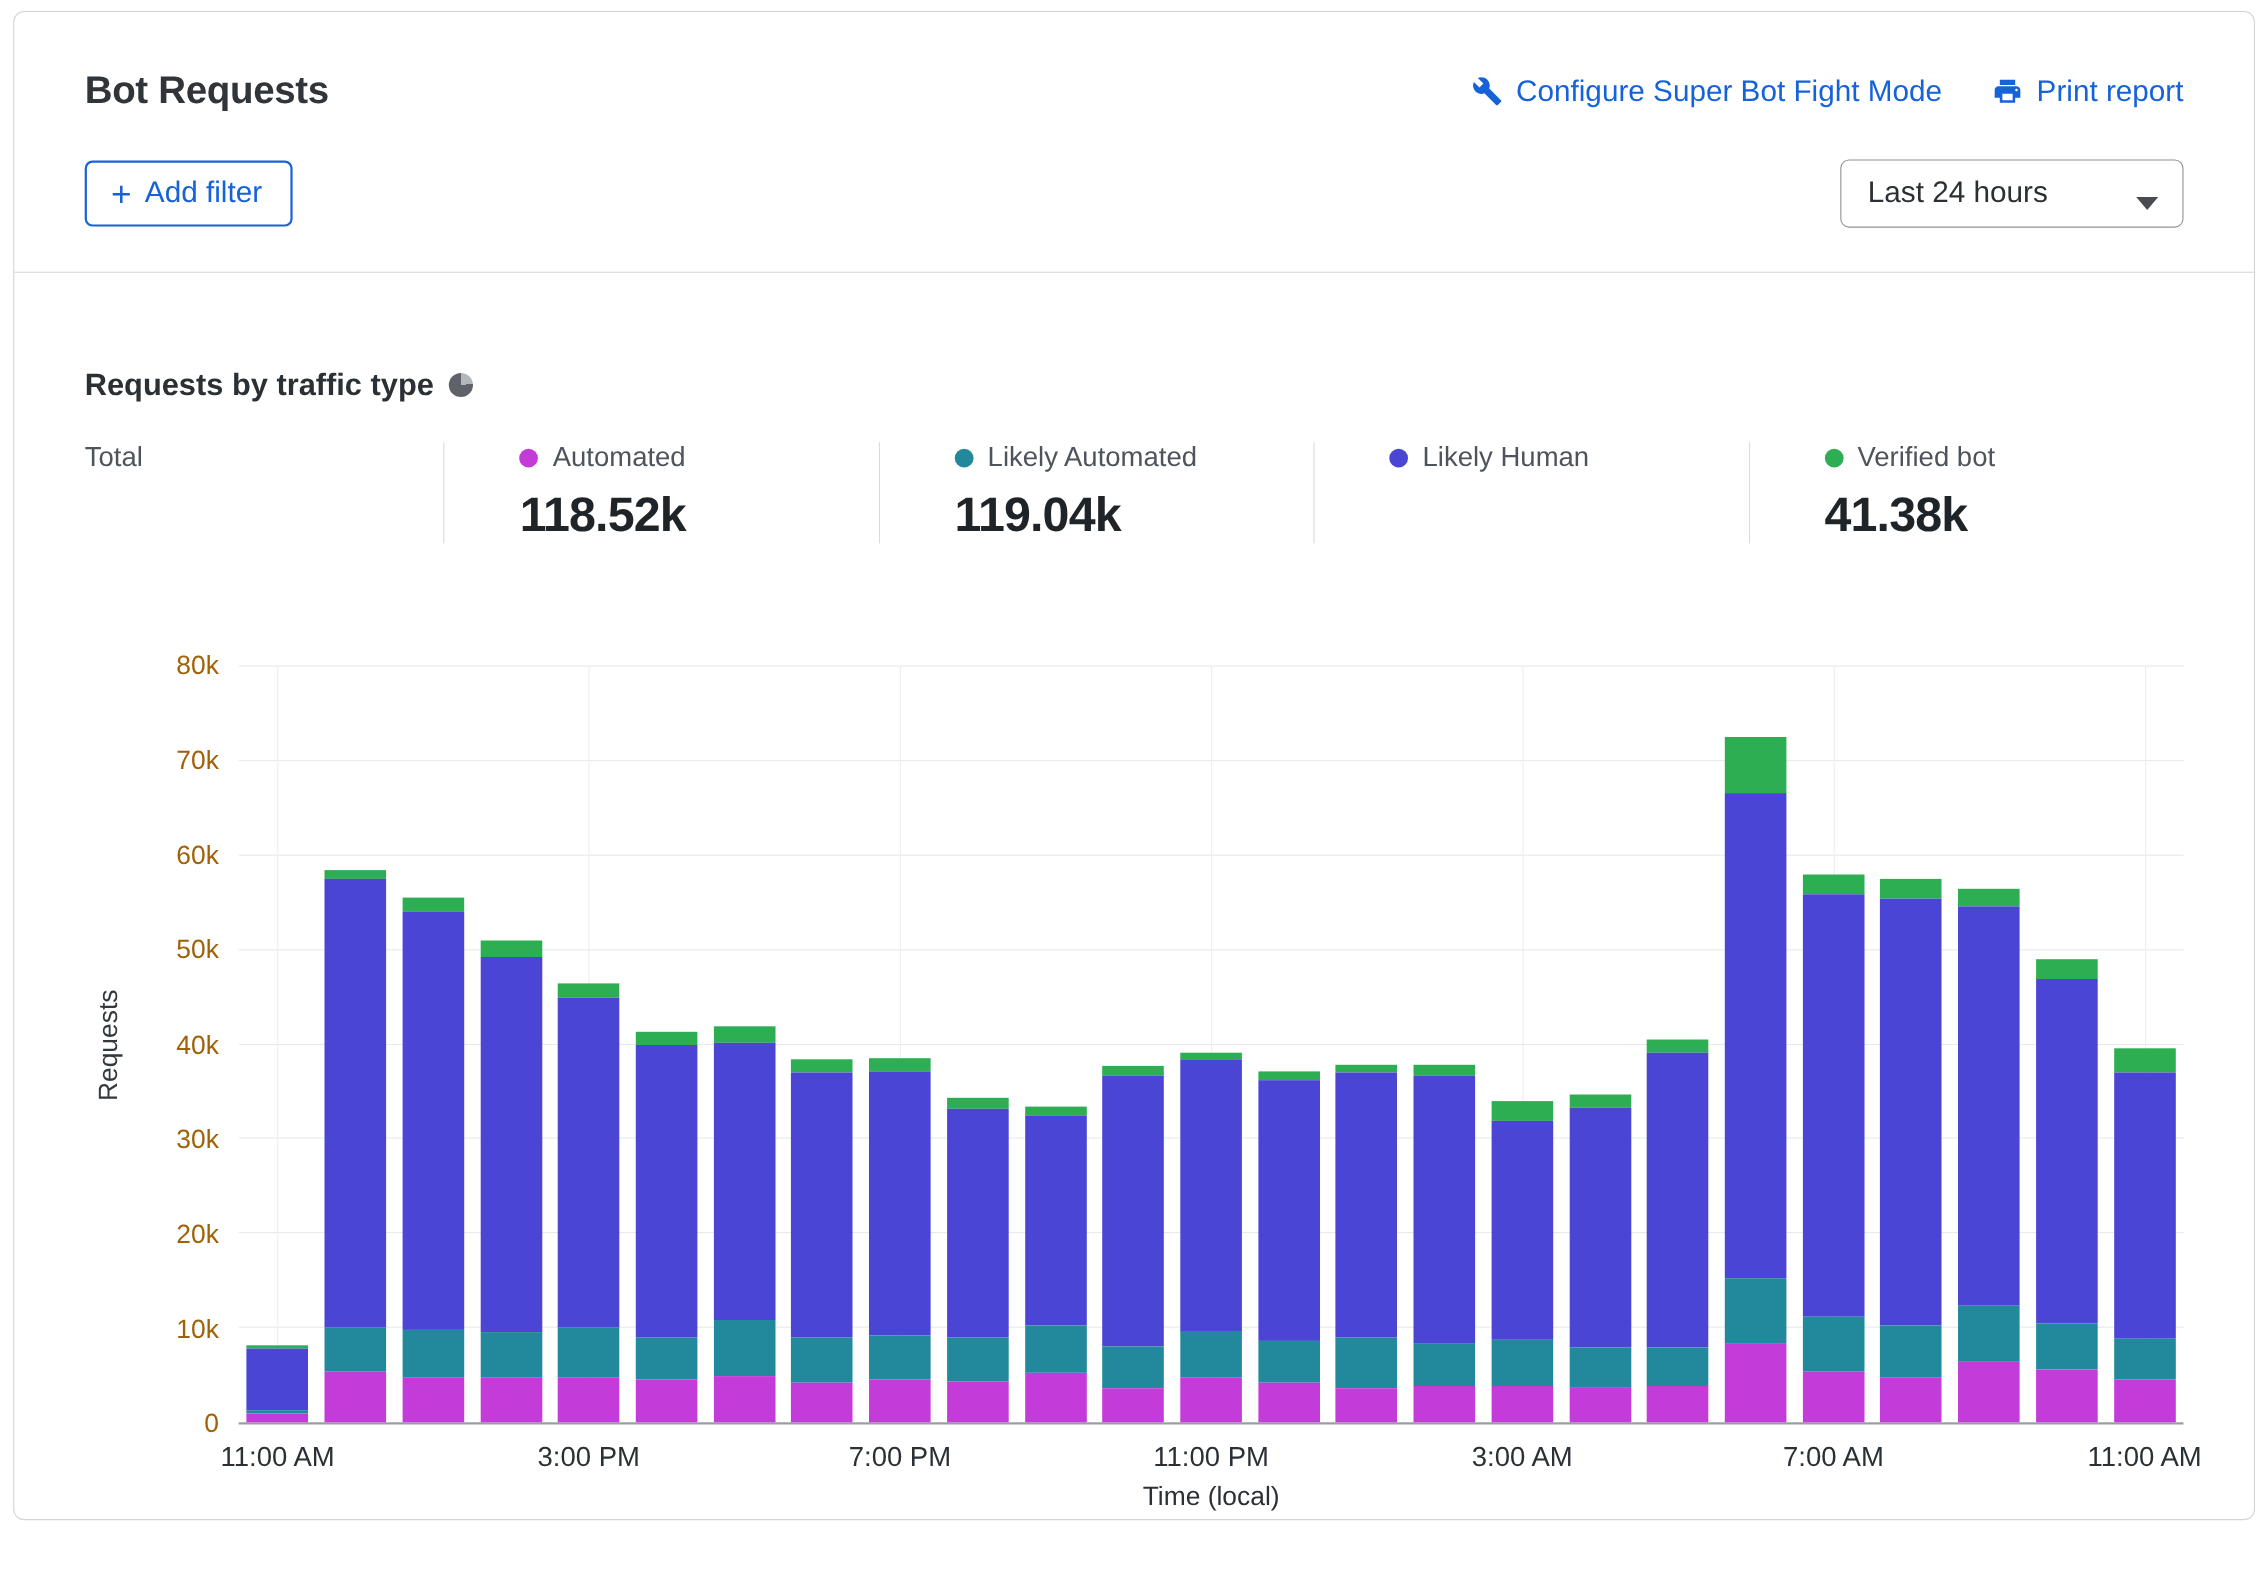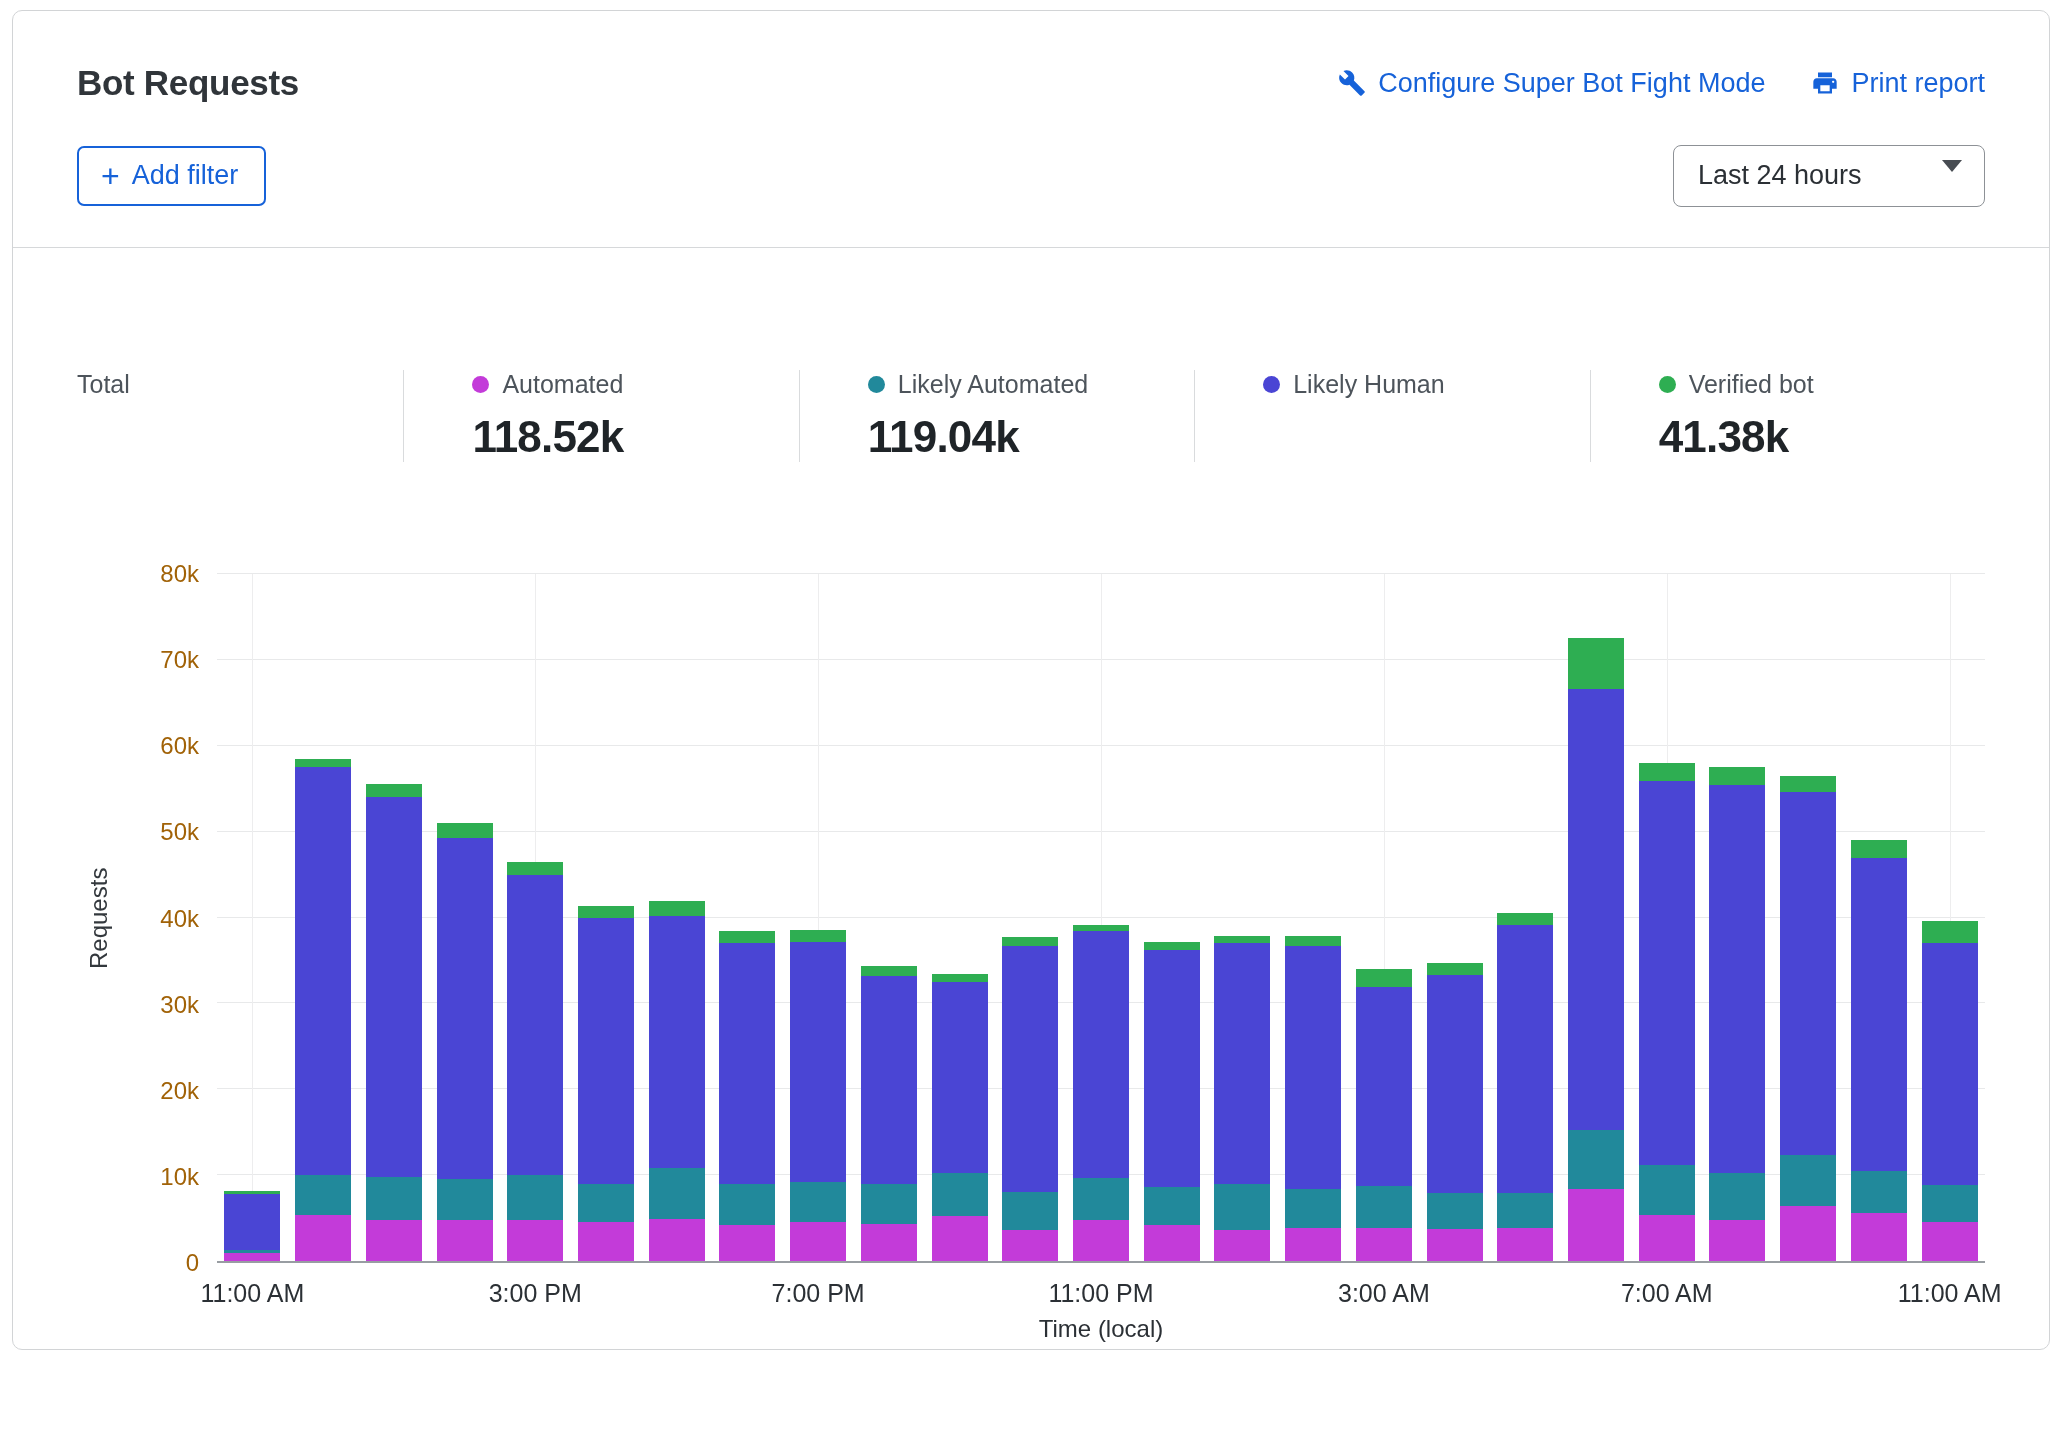--- a/index.html
+++ b/index.html
@@ -34,21 +34,21 @@
   }
   .btn-add-filter {
     display: flex; align-items: center; gap: 12px;
     background: #fff; color: #1662D9;
     border: 2px solid #1662D9; border-radius: 7px;
     font-size: 27px; font-family: inherit;
     padding: 12px 26px 13px 22px; cursor: pointer;
   }
   .plus-glyph { font-size: 32px; line-height: 22px; font-weight: 400; }
   .select {
-    display: flex; align-items: flex-start; justify-content: space-between;
+    display: flex; align-items: flex-end; justify-content: space-between;
     width: 312px; padding: 14px 22px 15px 24px;
     border: 1px solid #8d9196; border-radius: 8px;
     font-size: 27px; color: #2b3035; cursor: pointer; background: #fff;
   }
   .chevron {
     width: 0; height: 0; margin-left: 14px;
     border-left: 10px solid transparent; border-right: 10px solid transparent;
     border-top: 12px solid #474c52;
   }
   .hdiv { border-top: 1px solid #d6d8da; }
@@ -130,20 +130,24 @@
     <div class="select">
       <span>Last 24 hours</span>
       <span class="chevron"></span>
     </div>
   </div>
 
   <div class="hdiv"></div>
 
   <div class="content">
 
+    <div class="section-title-row">
+      <h2 class="section-title">Requests by traffic type</h2>
+      <span class="pie-icon"></span>
+    </div>
 
     <div class="stats" id="stats">
         <div class="stat">
           <div class="stat-label">
             <span>Total</span>
           </div>
         </div>
         <div class="stat-divider"></div>
         <div class="stat">
           <div class="stat-label">

